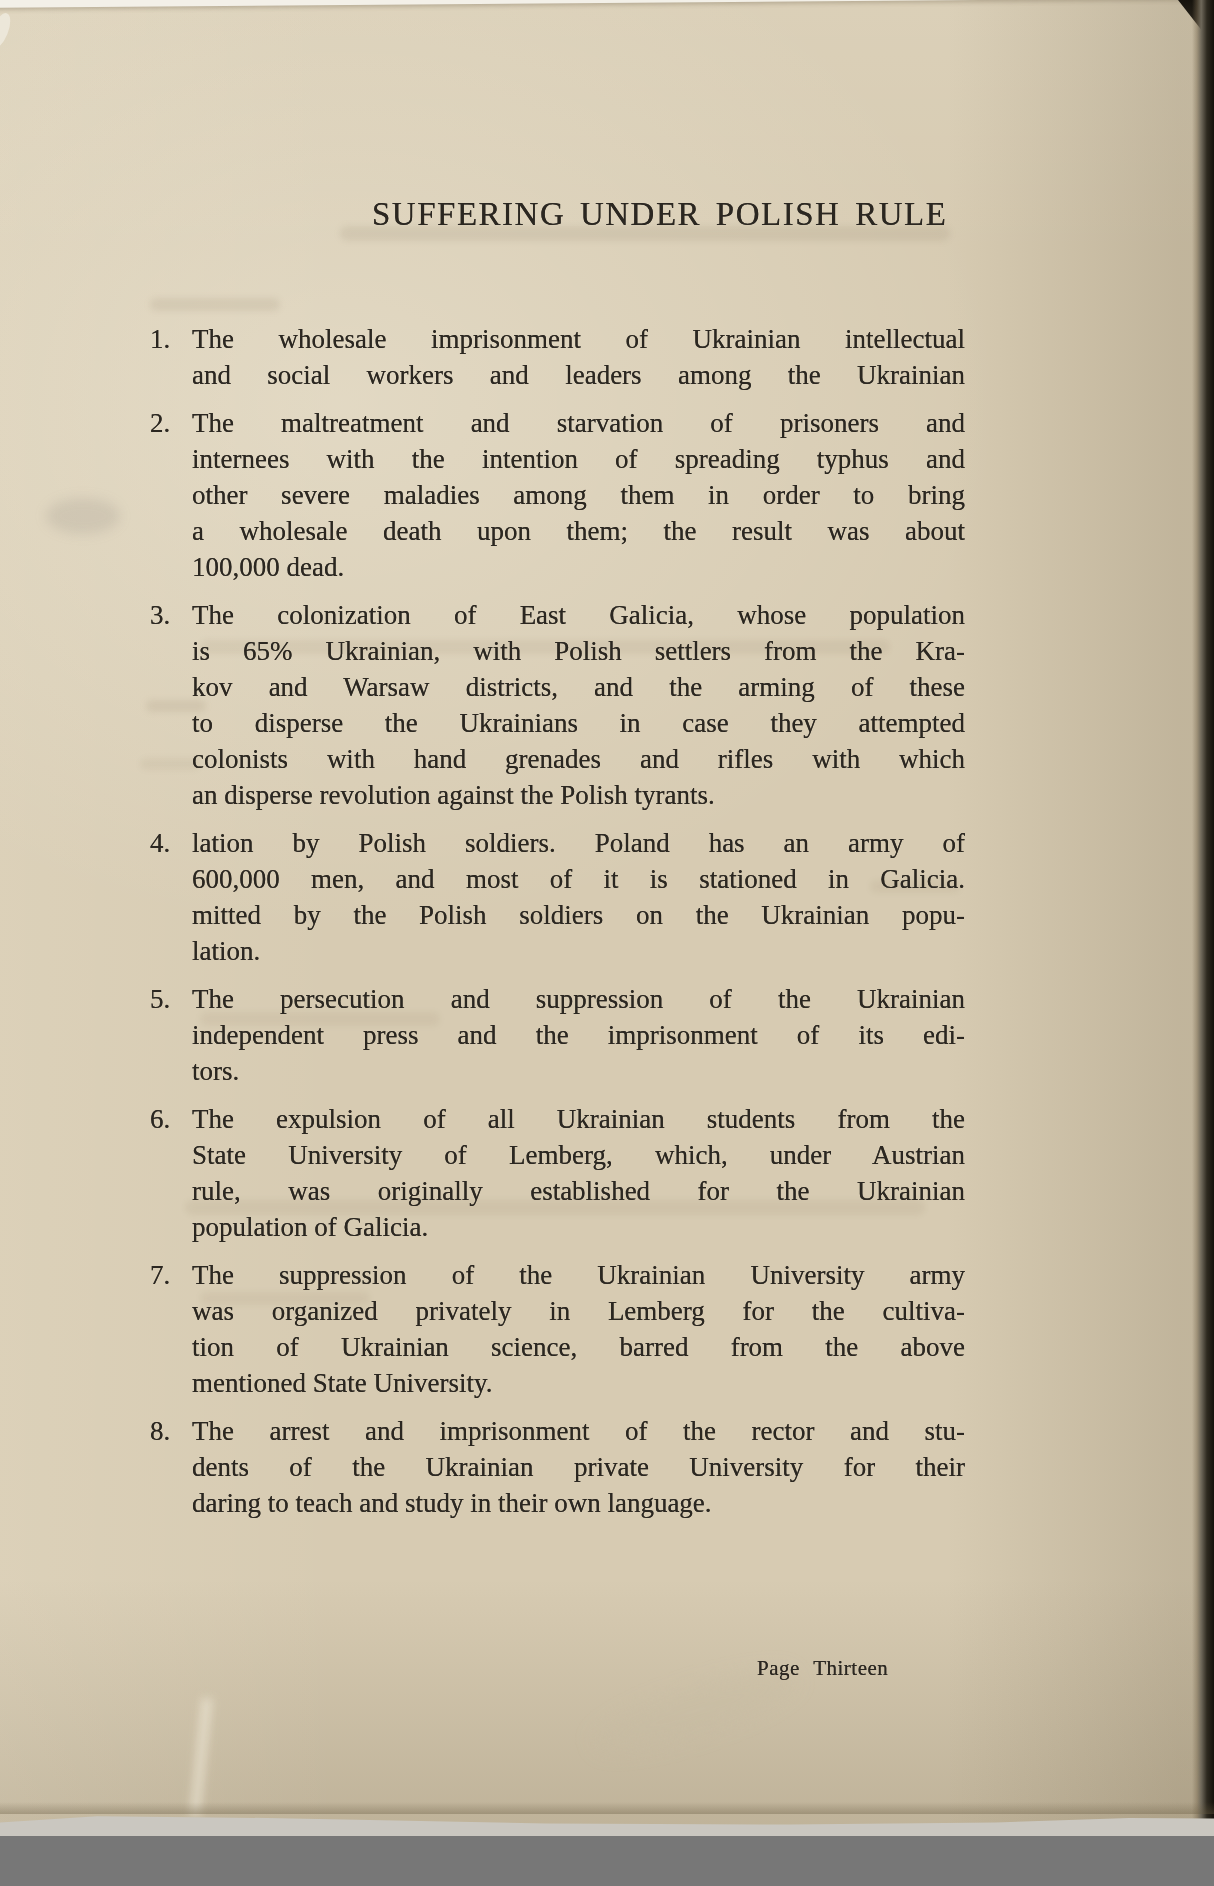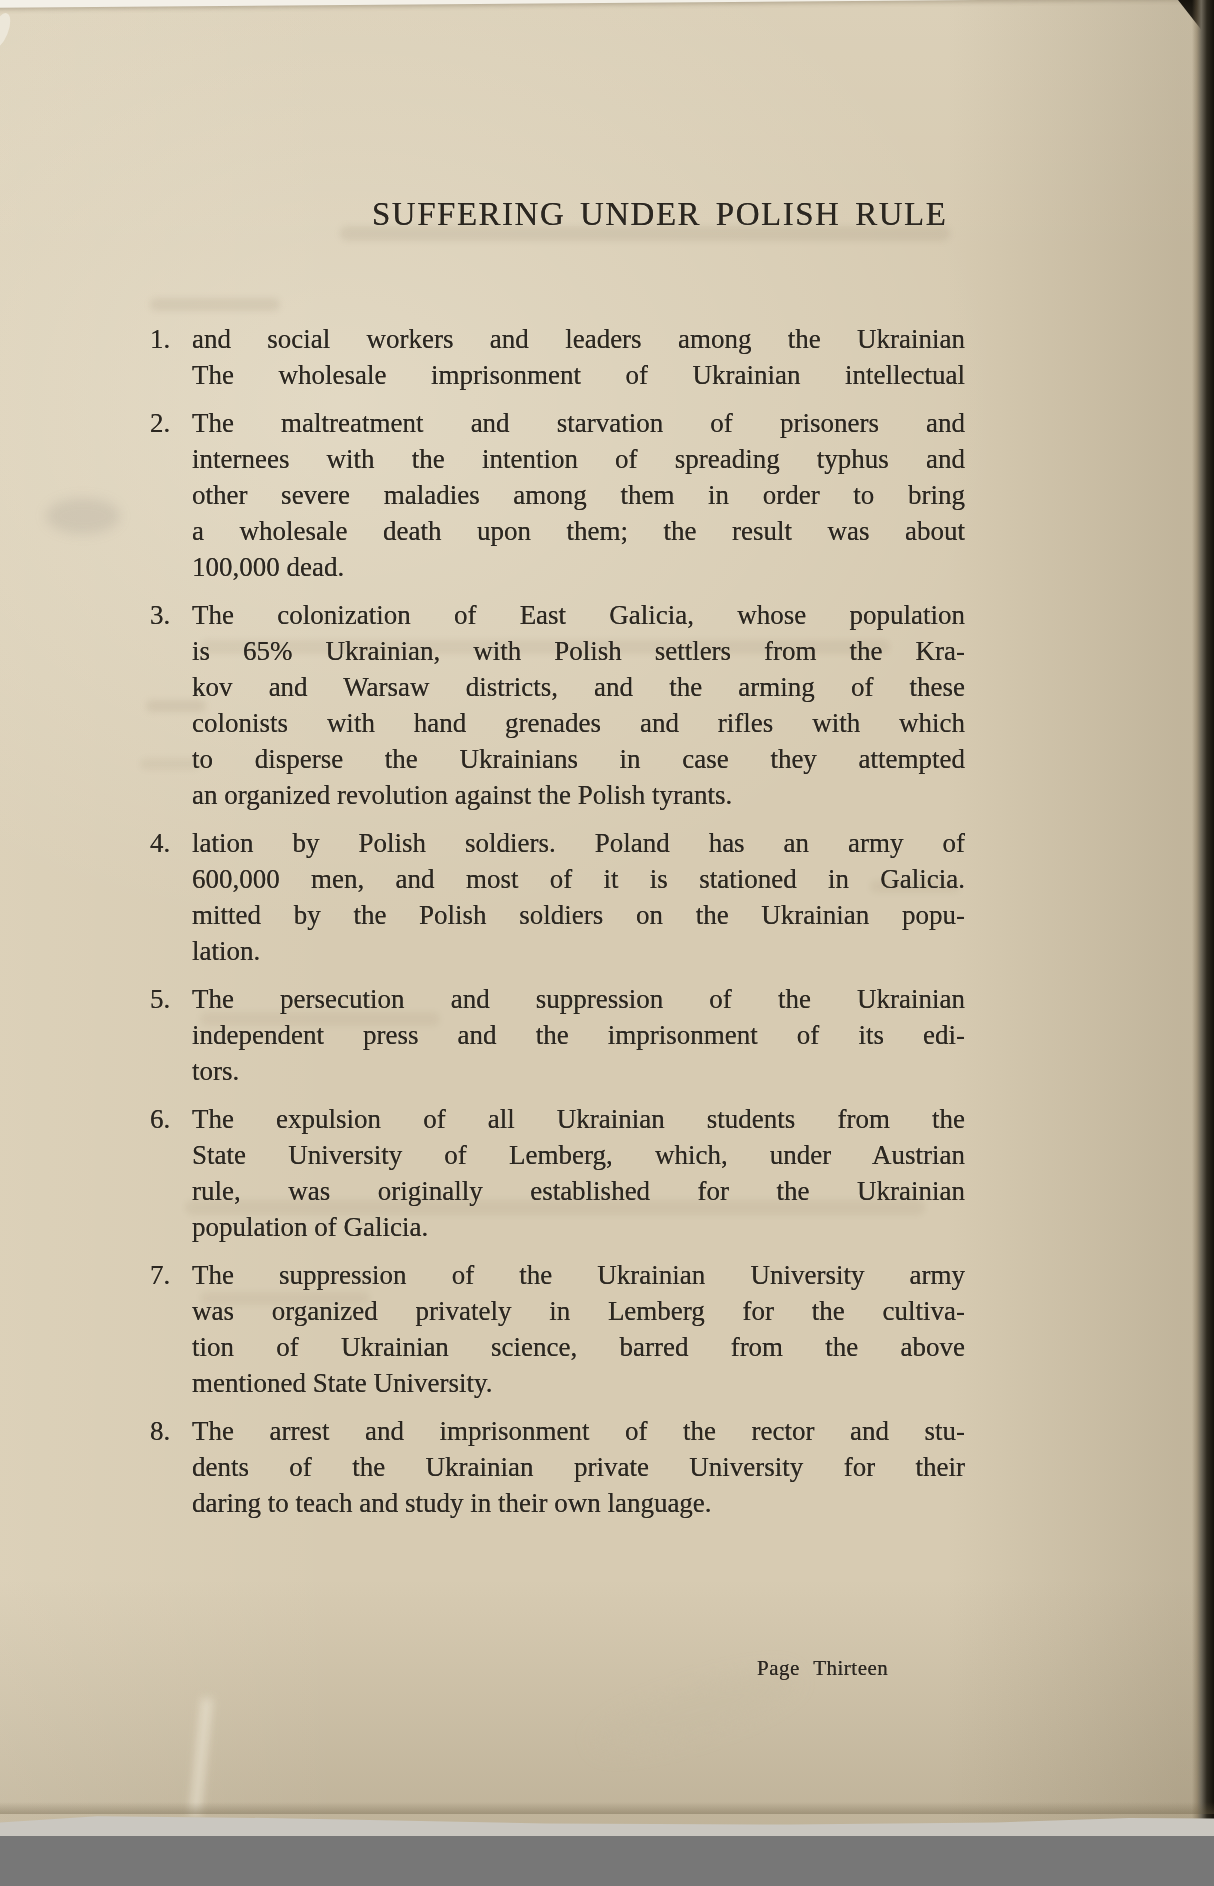--- a/index.html
+++ b/index.html
@@ -105,45 +105,45 @@
   <div class="crease1"></div>
   <div class="crease2"></div>
 
   <div class="title">SUFFERING UNDER POLISH RULE</div>
 
   <div class="list">
 
     <div class="item">
       <span class="num">1.</span>
       <div class="lines">
+        <div class="ln">The wholesale imprisonment of Ukrainian intellectual</div>
         <div class="ln">and social workers and leaders among the Ukrainian</div>
-        <div class="ln">The wholesale imprisonment of Ukrainian intellectual</div>
       </div>
     </div>
 
     <div class="item">
       <span class="num">2.</span>
       <div class="lines">
         <div class="ln">The maltreatment and starvation of prisoners and</div>
         <div class="ln">internees with the intention of spreading typhus and</div>
         <div class="ln">other severe maladies among them in order to bring</div>
         <div class="ln">a wholesale death upon them; the result was about</div>
         <div class="ln last">100,000 dead.</div>
       </div>
     </div>
 
     <div class="item">
       <span class="num">3.</span>
       <div class="lines">
         <div class="ln">The colonization of East Galicia, whose population</div>
         <div class="ln">is 65% Ukrainian, with Polish settlers from the Kra-</div>
         <div class="ln">kov and Warsaw districts, and the arming of these</div>
+        <div class="ln">to disperse the Ukrainians in case they attempted</div>
         <div class="ln">colonists with hand grenades and rifles with which</div>
-        <div class="ln">to disperse the Ukrainians in case they attempted</div>
-        <div class="ln last">an organized revolution against the Polish tyrants.</div>
+        <div class="ln last">an disperse revolution against the Polish tyrants.</div>
       </div>
     </div>
 
     <div class="item">
       <span class="num">4.</span>
       <div class="lines">
         <div class="ln">lation by Polish soldiers.  Poland has an army of</div>
         <div class="ln">600,000 men, and most of it is stationed in Galicia.</div>
         <div class="ln">mitted by the Polish soldiers on the Ukrainian popu-</div>
         <div class="ln last">lation.</div>

